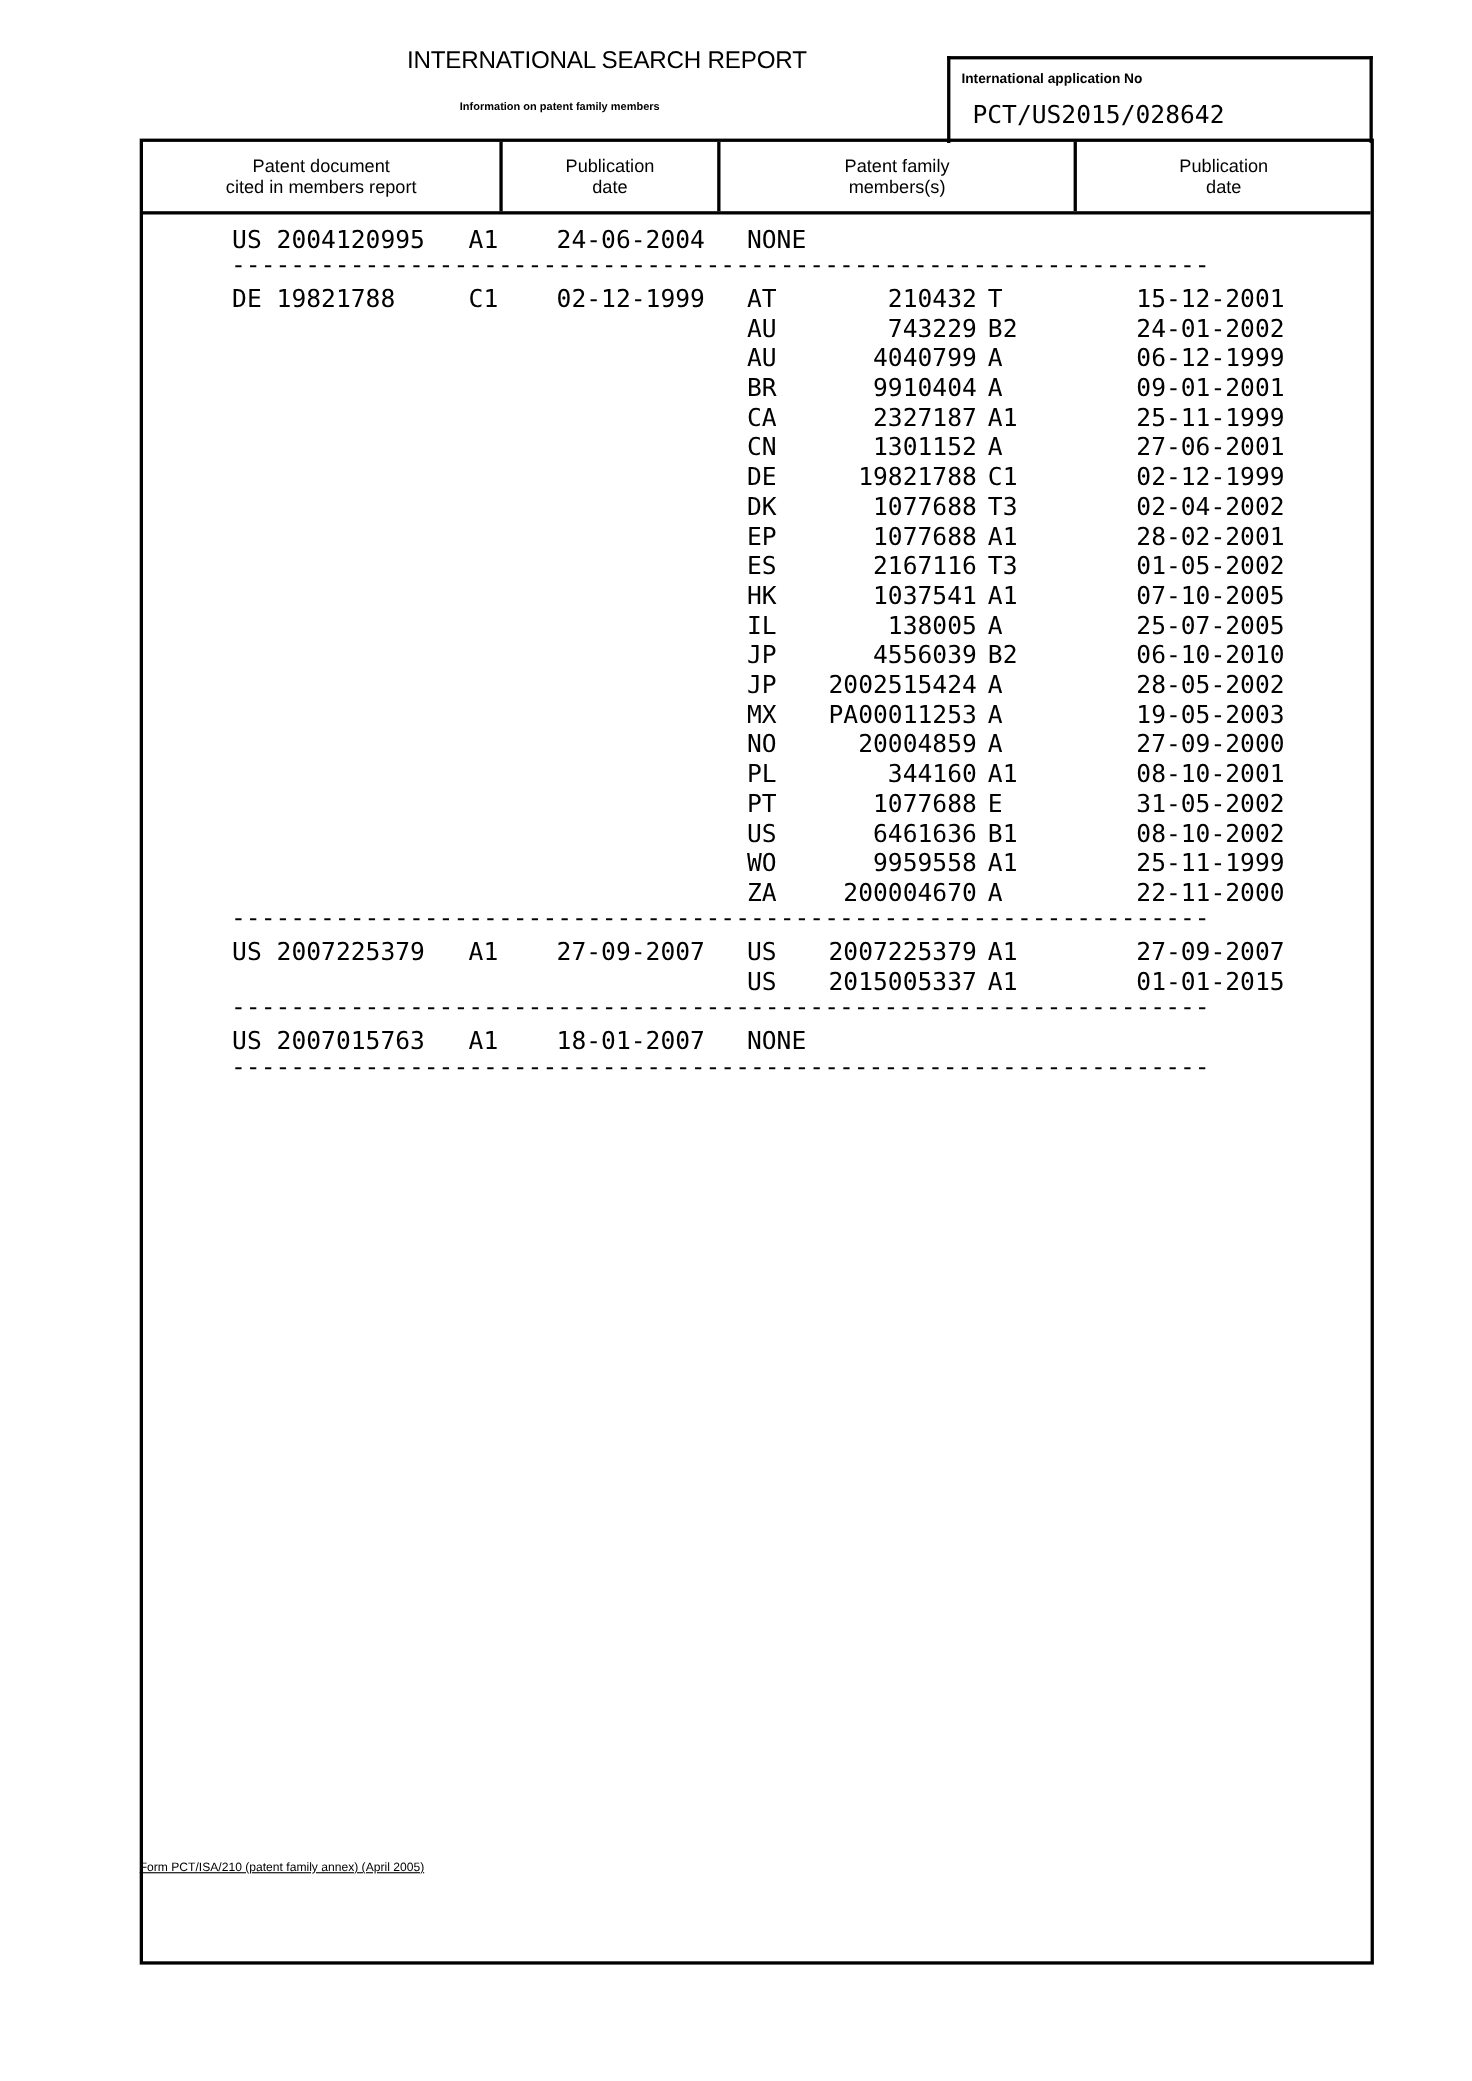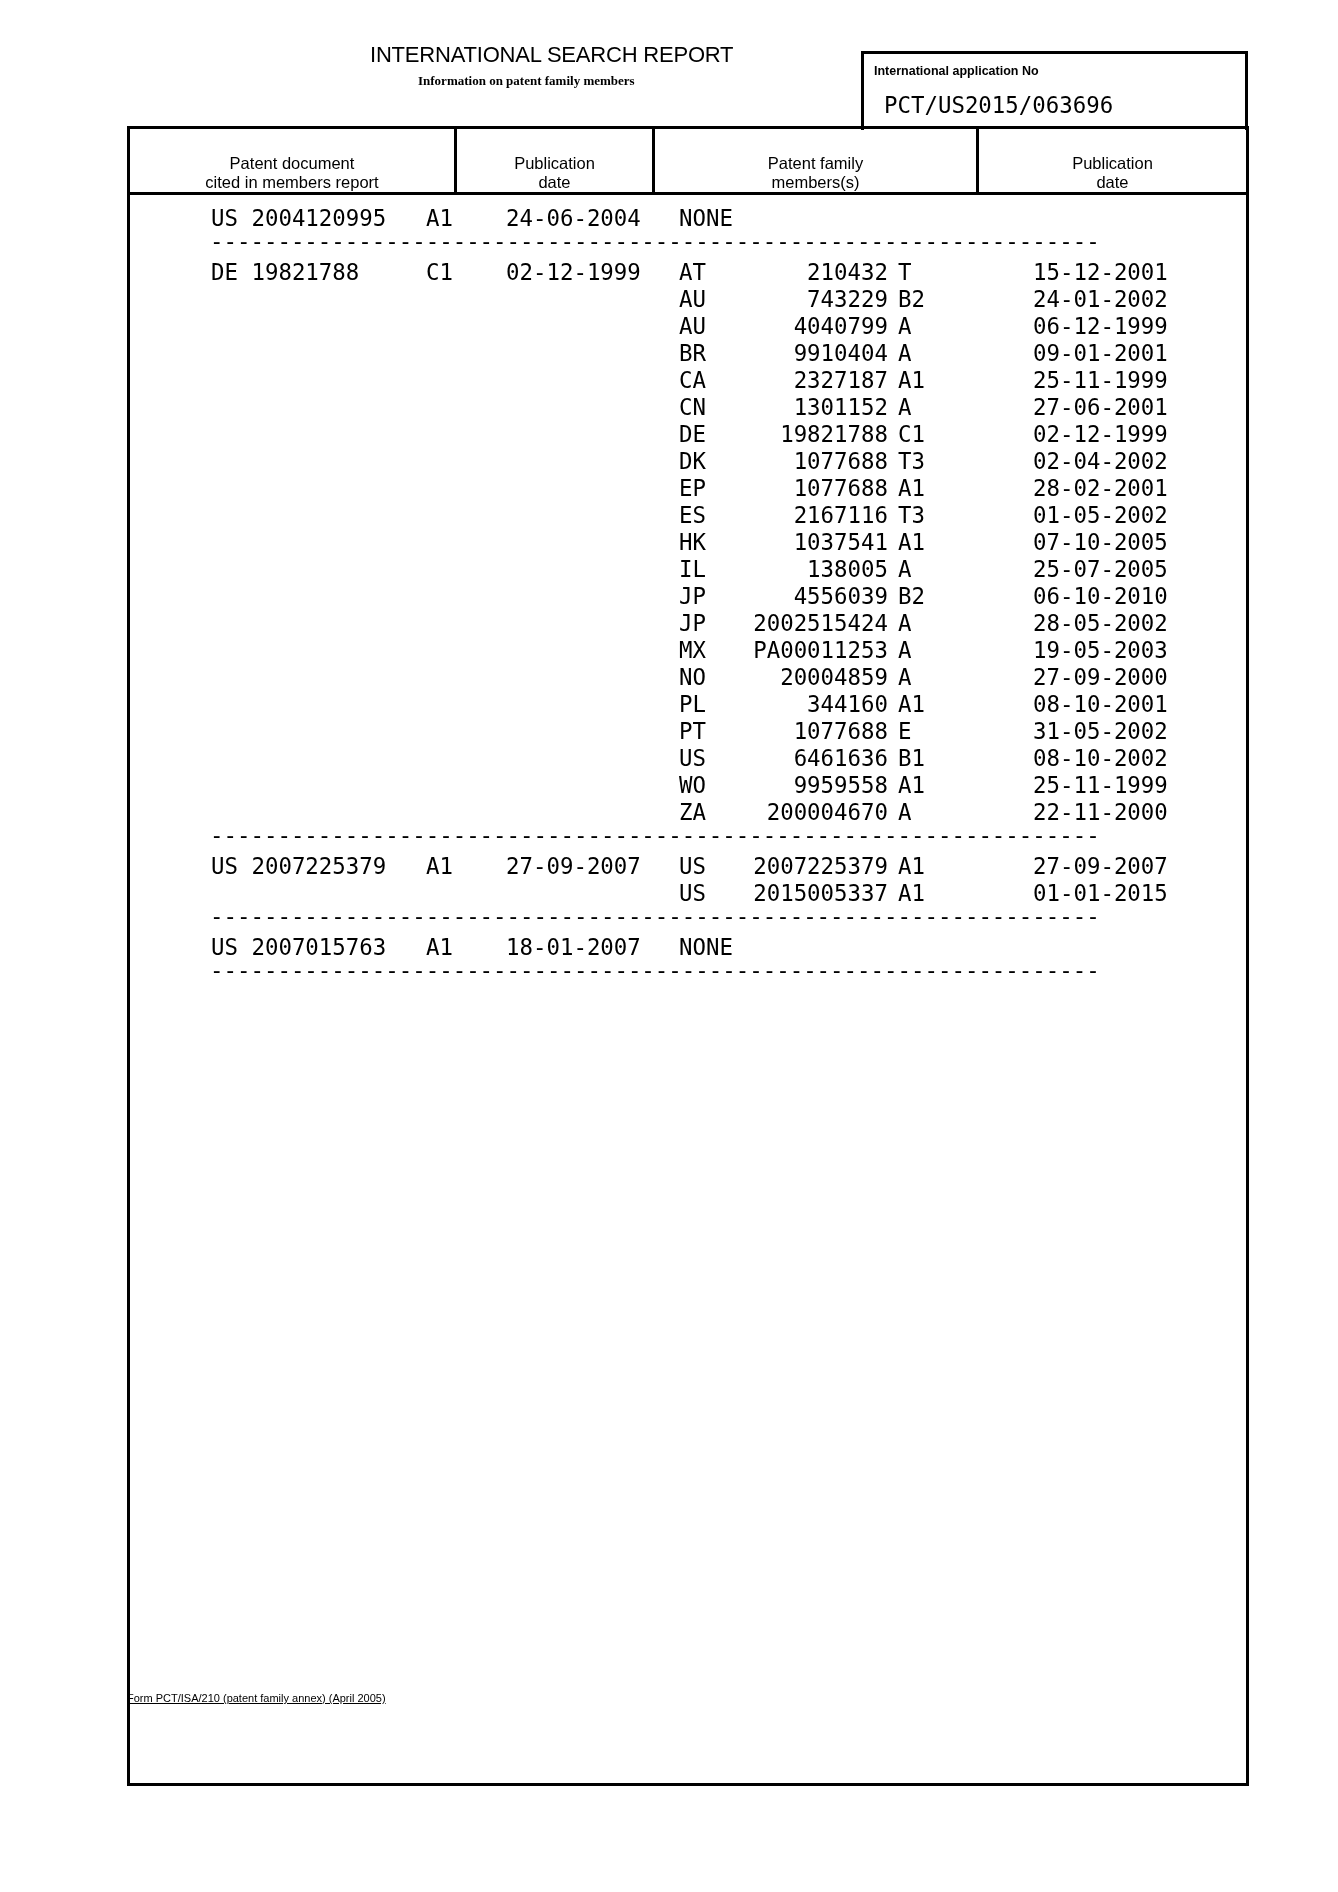--- a/index.html
+++ b/index.html
@@ -1,47 +1,47 @@
 <!DOCTYPE html>
 <html><head>
 <meta charset="utf-8">
 <style>
   html, body { margin:0; padding:0; background:#ffffff; }
   body { width:1338px; height:1892px; position:relative; overflow:hidden; color:#000; }
   .sans { font-family: "Liberation Sans", "DejaVu Sans", sans-serif; }
   .mono { font-family: "DejaVu Sans Mono", "Liberation Mono", monospace; font-size:22.4px; line-height:27px; white-space:pre; }
 
   #title { position:absolute; left:370px; top:42px; font-size:22px; font-weight:normal; letter-spacing:-0.2px; }
-  #subtitle { position:absolute; left:418px; top:73px; font-size:13px; font-weight:bold;font-family:Liberation Serif, serif; }
+  #subtitle { position:absolute; left:418px; top:92px; font-size:10px; font-weight:bold; }
 
   #appbox { position:absolute; left:861px; top:51px; width:381px; height:76px; border:3px solid #000; border-bottom:none; }
   #appbox .label { position:absolute; left:10px; top:10px; font-size:12.5px; font-weight:bold; }
   #appbox .value { position:absolute; left:20px; top:38px; font-size:22.4px; font-family:"DejaVu Sans Mono","Liberation Mono",monospace; }
 
   #frame { position:absolute; left:127px; top:126px; width:1116px; height:1654px; border:3px solid #000; }
   #header { position:absolute; left:0; top:0; width:1116px; height:63px; border-bottom:3px solid #000; }
-  .hcell { position:absolute; top:0; height:63px; display:flex; align-items:flex-end; justify-content:center; text-align:center; font-size:16.5px; line-height:19px; }
+  .hcell { position:absolute; top:0; height:63px; display:flex; align-items:center; justify-content:center; text-align:center; font-size:16.5px; line-height:19px; }
   .vline { position:absolute; top:0; width:3px; height:63px; background:#000; }
 
   #body { position:absolute; left:0; top:66px; width:1116px; }
   .row { position:absolute; left:0; height:27px; width:1116px; }
   .c { position:absolute; top:0; }
   .dash { position:absolute; left:80px; height:27px; overflow:hidden; }
 
   #footer { position:absolute; left:127px; top:1692px; font-size:11px;text-decoration:underline; }
 </style>
 </head>
 <body>
 
 <div id="title" class="sans">INTERNATIONAL SEARCH REPORT</div>
 <div id="subtitle" class="sans">Information on patent family members</div>
 
 <div id="appbox">
   <div class="label sans">International application No</div>
-  <div class="value">PCT/US2015/063696</div>
+  <div class="value">PCT/US2015/028642</div>
 </div>
 
 <div id="frame">
   <div id="header">
     <div class="hcell sans" style="left:0;width:324px;">
       <div>
           <div>Patent document</div>
           <div>cited in members report</div>
         </div>
     </div>

